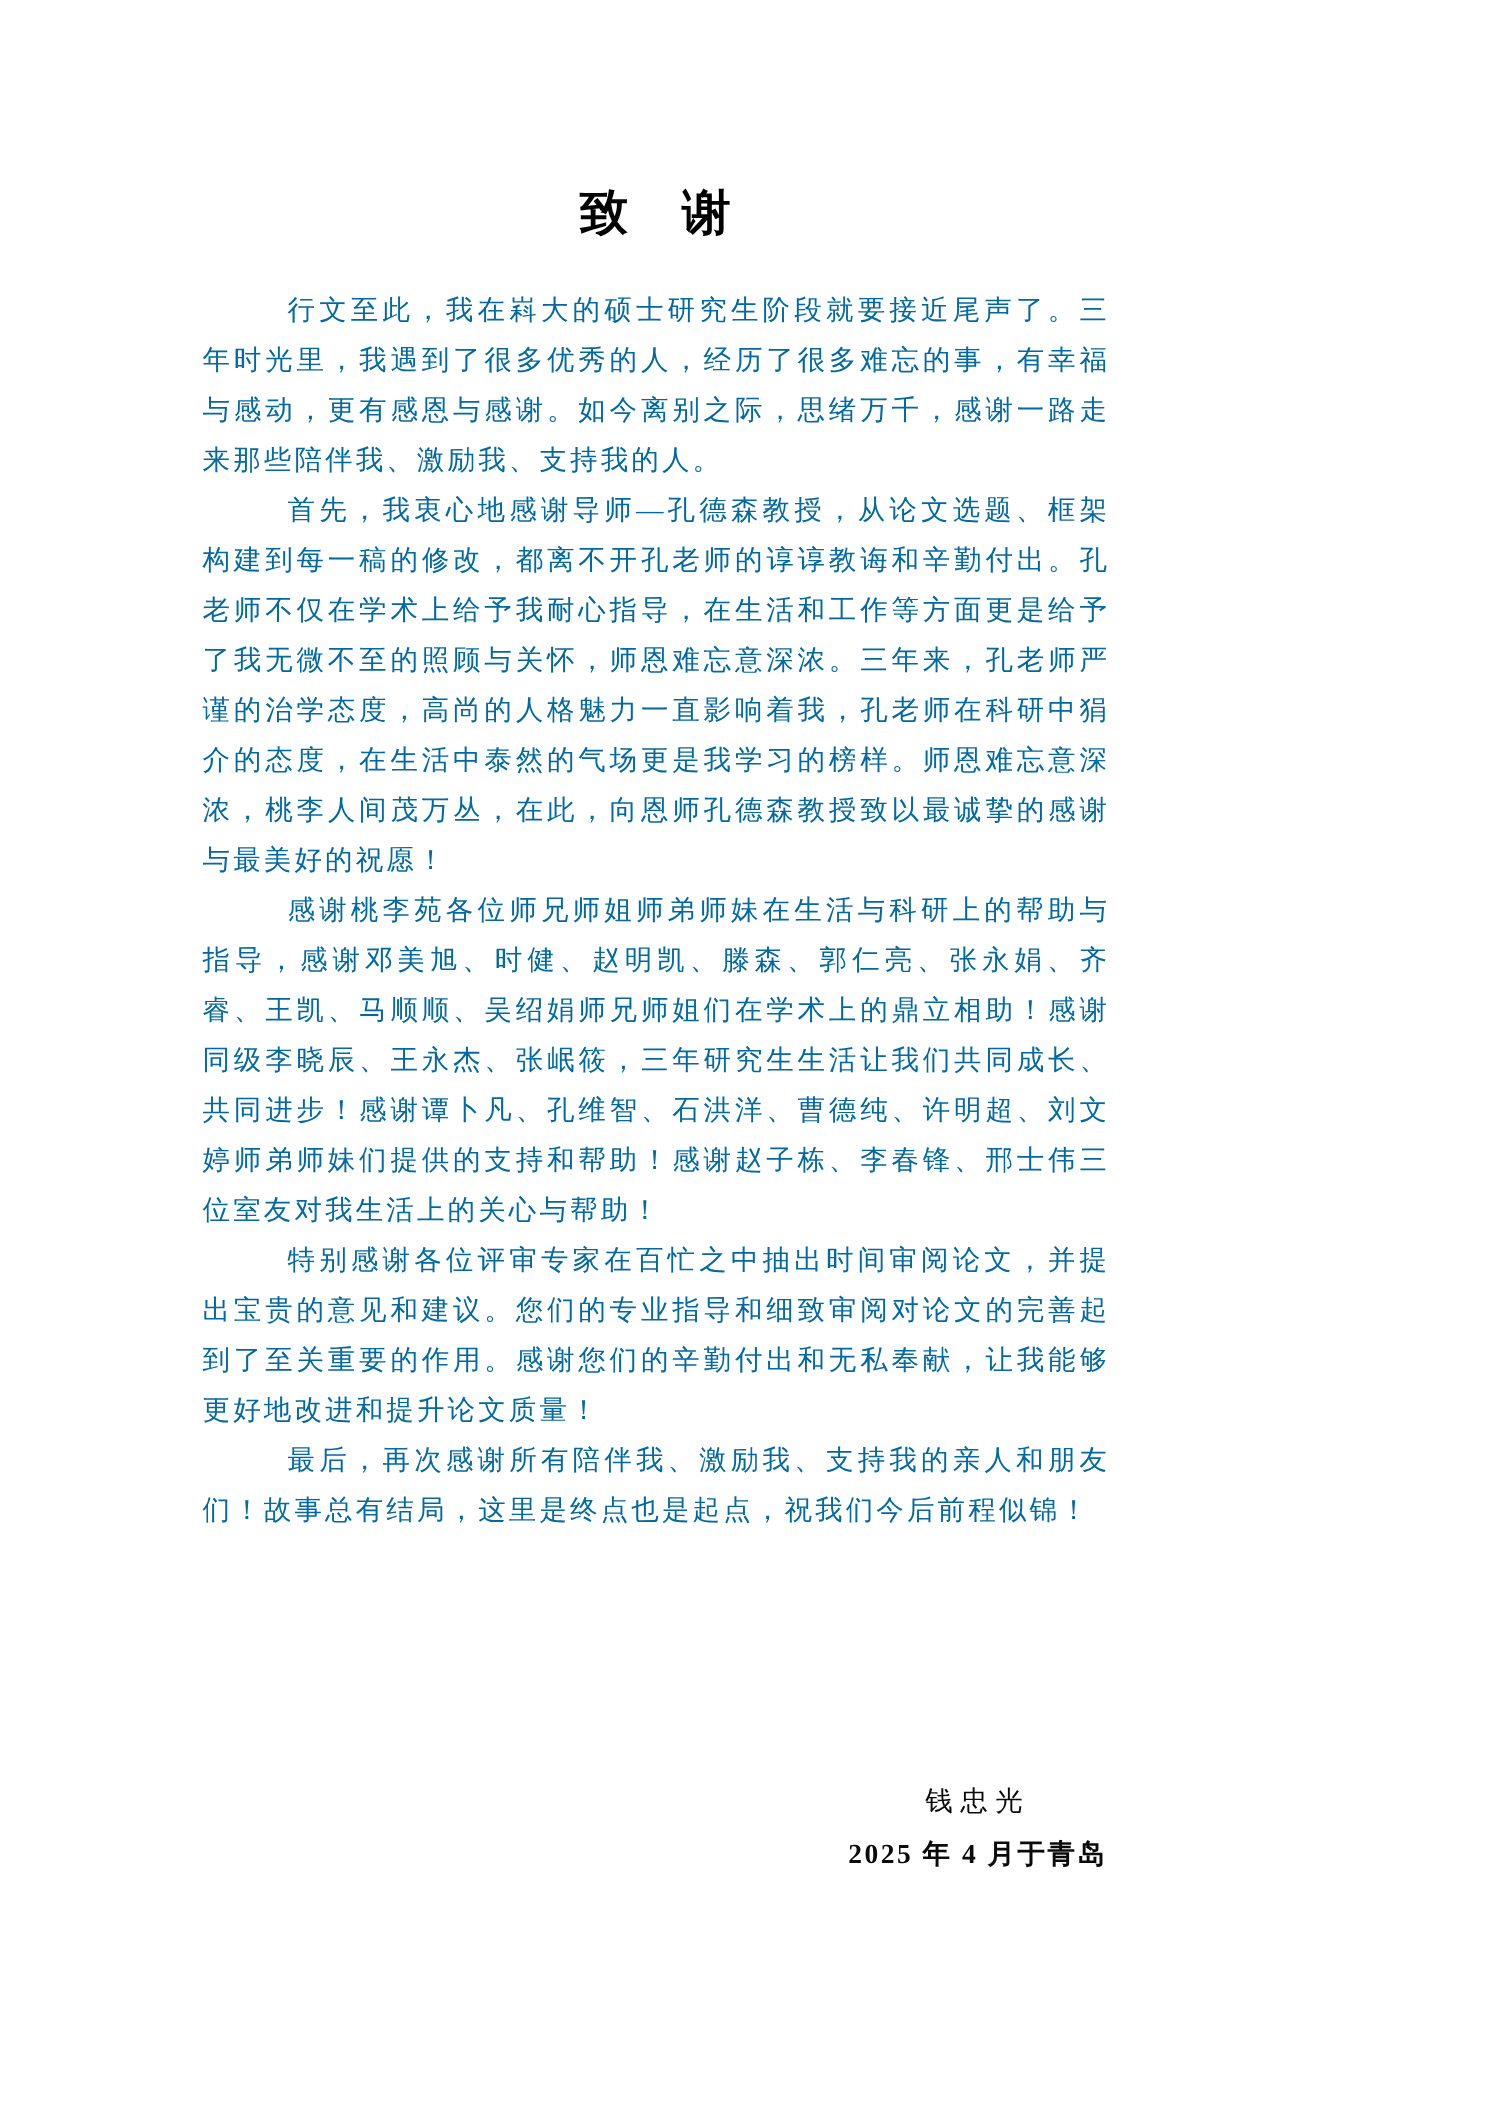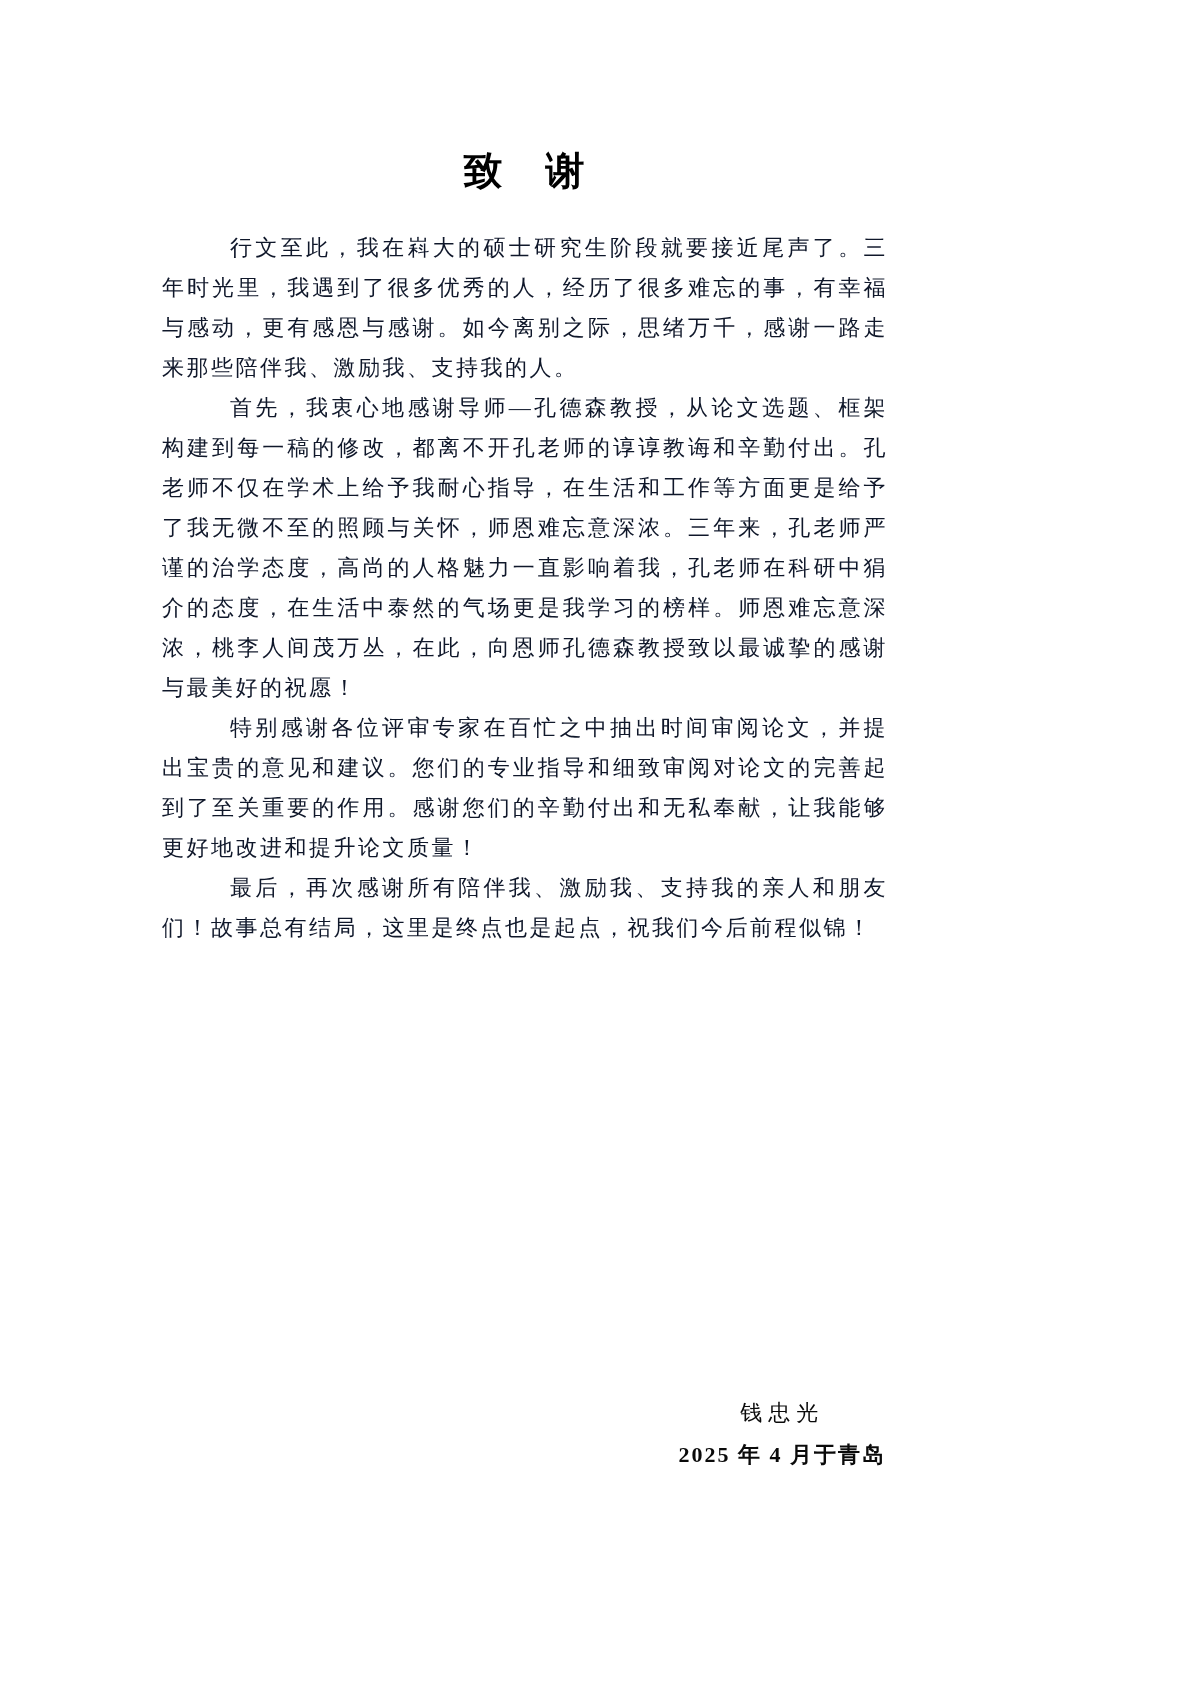--- a/index.html
+++ b/index.html
@@ -28,50 +28,52 @@
   .body-text {
     margin-top: 32px;
   }
   .body-text p {
     font-size: 22px;
     line-height: 40px;
     letter-spacing: 2.5px;
     text-align: justify;
     text-justify: inter-character;
     text-indent: 68px;
-    color: #0f172a;
+    color: #0369a1;
   }
   .signature {
     position: absolute;
     top: 1392px;
     right: 152px;
     text-align: center;
     font-size: 22px;
     color: #0a0a0a;
   }
   .signature .sig-name {
     line-height: 42px;
     letter-spacing: 6px;
+    margin-top: 28px;
   }
   .signature .sig-date {
     line-height: 42px;
     letter-spacing: 2px;
     font-weight: bold;
   }
 </style>
 </head>
 <body>
 
 <div class="page">
 
   <h1 class="doc-title">致　谢</h1>
 
   <div class="body-text">
     <p>行文至此，我在嵙大的硕士研究生阶段就要接近尾声了。三年时光里，我遇到了很多优秀的人，经历了很多难忘的事，有幸福与感动，更有感恩与感谢。如今离别之际，思绪万千，感谢一路走来那些陪伴我、激励我、支持我的人。</p>
     <p>首先，我衷心地感谢导师—孔德森教授，从论文选题、框架构建到每一稿的修改，都离不开孔老师的谆谆教诲和辛勤付出。孔老师不仅在学术上给予我耐心指导，在生活和工作等方面更是给予了我无微不至的照顾与关怀，师恩难忘意深浓。三年来，孔老师严谨的治学态度，高尚的人格魅力一直影响着我，孔老师在科研中狷介的态度，在生活中泰然的气场更是我学习的榜样。师恩难忘意深浓，桃李人间茂万丛，在此，向恩师孔德森教授致以最诚挚的感谢与最美好的祝愿！</p>
+    <p>感谢桃李苑各位师兄师姐师弟师妹在生活与科研上的帮助与指导，感谢邓美旭、时健、赵明凯、滕森、郭仁亮、张永娟、齐睿、王凯、马顺顺、吴绍娟师兄师姐们在学术上的鼎立相助！感谢同级李晓辰、王永杰、张岷筱，三年研究生生活让我们共同成长、共同进步！感谢谭卜凡、孔维智、石洪洋、曹德纯、许明超、刘文婷师弟师妹们提供的支持和帮助！感谢赵子栋、李春锋、邢士伟三位室友对我生活上的关心与帮助！</p>
     <p>特别感谢各位评审专家在百忙之中抽出时间审阅论文，并提出宝贵的意见和建议。您们的专业指导和细致审阅对论文的完善起到了至关重要的作用。感谢您们的辛勤付出和无私奉献，让我能够更好地改进和提升论文质量！</p>
     <p>最后，再次感谢所有陪伴我、激励我、支持我的亲人和朋友们！故事总有结局，这里是终点也是起点，祝我们今后前程似锦！</p>
   </div>
 
   <div class="signature">
     <div class="sig-name">钱忠光</div>
     <div class="sig-date">2025 年 4 月于青岛</div>
   </div>
 
 </div>

